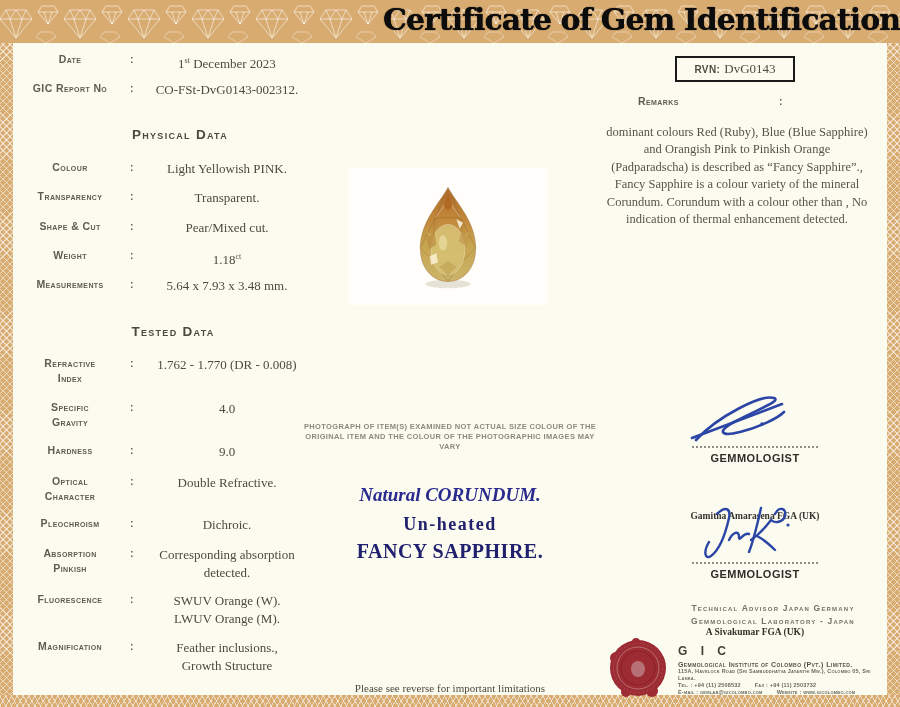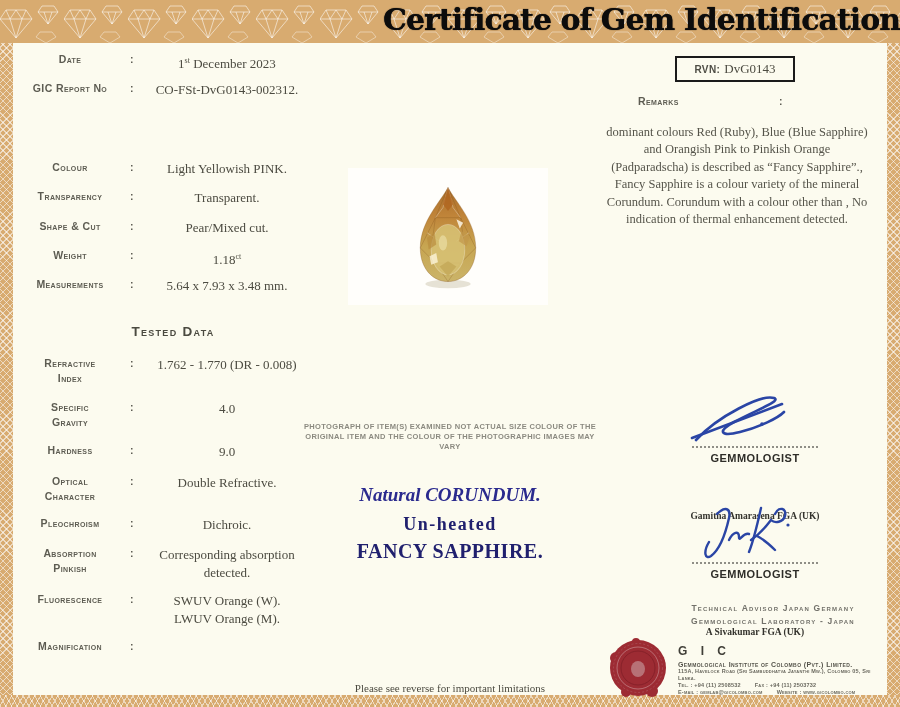--- a/index.html
+++ b/index.html
@@ -141,20 +141,21 @@
       <span class="colon lblfont">:</span>
       <span class="val valfont"><span>1</span><sup>st</sup> <span>December 2023</span></span>
     </div>
 
     <div class="row" style="top:81px">
       <span class="lbl lblfont">GIC Report No</span>
       <span class="colon lblfont">:</span>
       <span class="val valfont">CO-FSt-DvG0143-002312.</span>
     </div>
 
+    <div class="heading" style="left:15px; top:127px">Physical Data</div>
 
     <div class="row" style="top:160px">
       <span class="lbl lblfont">Colour</span>
       <span class="colon lblfont">:</span>
       <span class="val valfont">Light Yellowish PINK.</span>
     </div>
 
     <div class="row" style="top:189px">
       <span class="lbl lblfont">Transparency</span>
       <span class="colon lblfont">:</span>
@@ -219,20 +220,21 @@
 
     <div class="row" style="top:592px">
       <span class="lbl lblfont">Fluorescence</span>
       <span class="colon lblfont">:</span>
       <span class="val valfont"><span>SWUV Orange (W).</span><br><span>LWUV Orange (M).</span></span>
     </div>
 
     <div class="row" style="top:639px">
       <span class="lbl lblfont">Magnification</span>
       <span class="colon lblfont">:</span>
+      <span class="val valfont"><span>Feather inclusions.,</span><br><span>Growth Structure</span></span>
     </div>
   </div>
 
   <div class="photo">
     <svg width="84" height="110" viewBox="0 0 100 130">
       <defs>
         <linearGradient id="gembody" x1="0" y1="0" x2="0" y2="1">
           <stop offset="0" stop-color="#a96e2c"></stop>
           <stop offset="0.3" stop-color="#c08439"></stop>
           <stop offset="0.62" stop-color="#c7a551"></stop>

